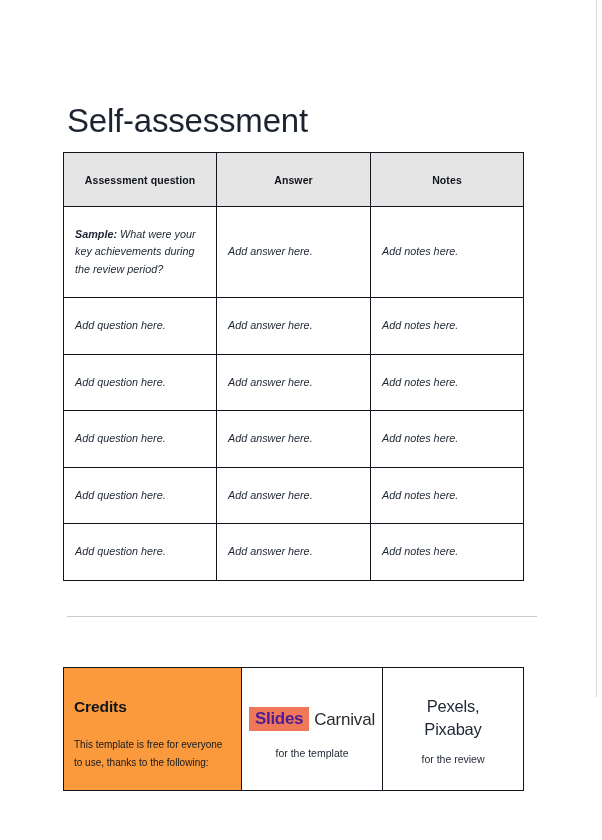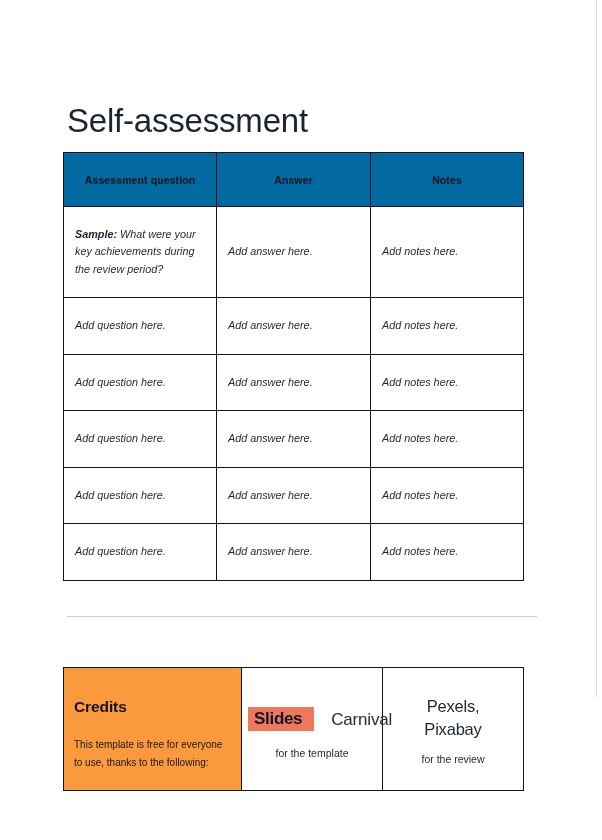--- a/index.html
+++ b/index.html
@@ -53,21 +53,21 @@
   #assessment-table td {
     border: 1px solid #11151c;
     box-sizing: border-box;
     vertical-align: middle;
   }
   #assessment-table col.c-question { width: 153px; }
   #assessment-table col.c-answer   { width: 154px; }
   #assessment-table col.c-notes    { width: 153px; }
 
   #assessment-table thead th {
-    background: #0369a1;
+    background: #e5e5e5;
     height: 54px;
     text-align: center;
     font-size: 10.5px;
     font-weight: bold;
     color: #10141a;
     letter-spacing: 0.1px;
   }
 
   #assessment-table tbody td {
     background: #ffffff;
@@ -138,33 +138,33 @@
 
   .sc-logo {
     display: block;
     margin: 8px auto 16px auto;
     white-space: nowrap;
     line-height: 1;
   }
   .sc-logo .sc-slides {
     display: inline-block;
     background: #f0785a;
-    color: #0f172a;
+    color: #4c1d95;
     font-size: 17px;
     font-weight: bold;
-    padding: 3px 12px 4px 6px;
+    padding: 3px 6px 4px 6px;
     letter-spacing: -0.3px;
     vertical-align: middle;
   }
   .sc-logo .sc-carnival {
     display: inline-block;
     color: #2c2c2c;
     font-size: 17px;
     font-weight: 300;
-    padding-left: 17px;
+    padding-left: 5px;
     letter-spacing: -0.2px;
     vertical-align: middle;
   }
   .credit-caption {
     font-size: 10.5px;
     color: #1d2633;
     font-weight: 300;
   }
 
   .photos-names {

